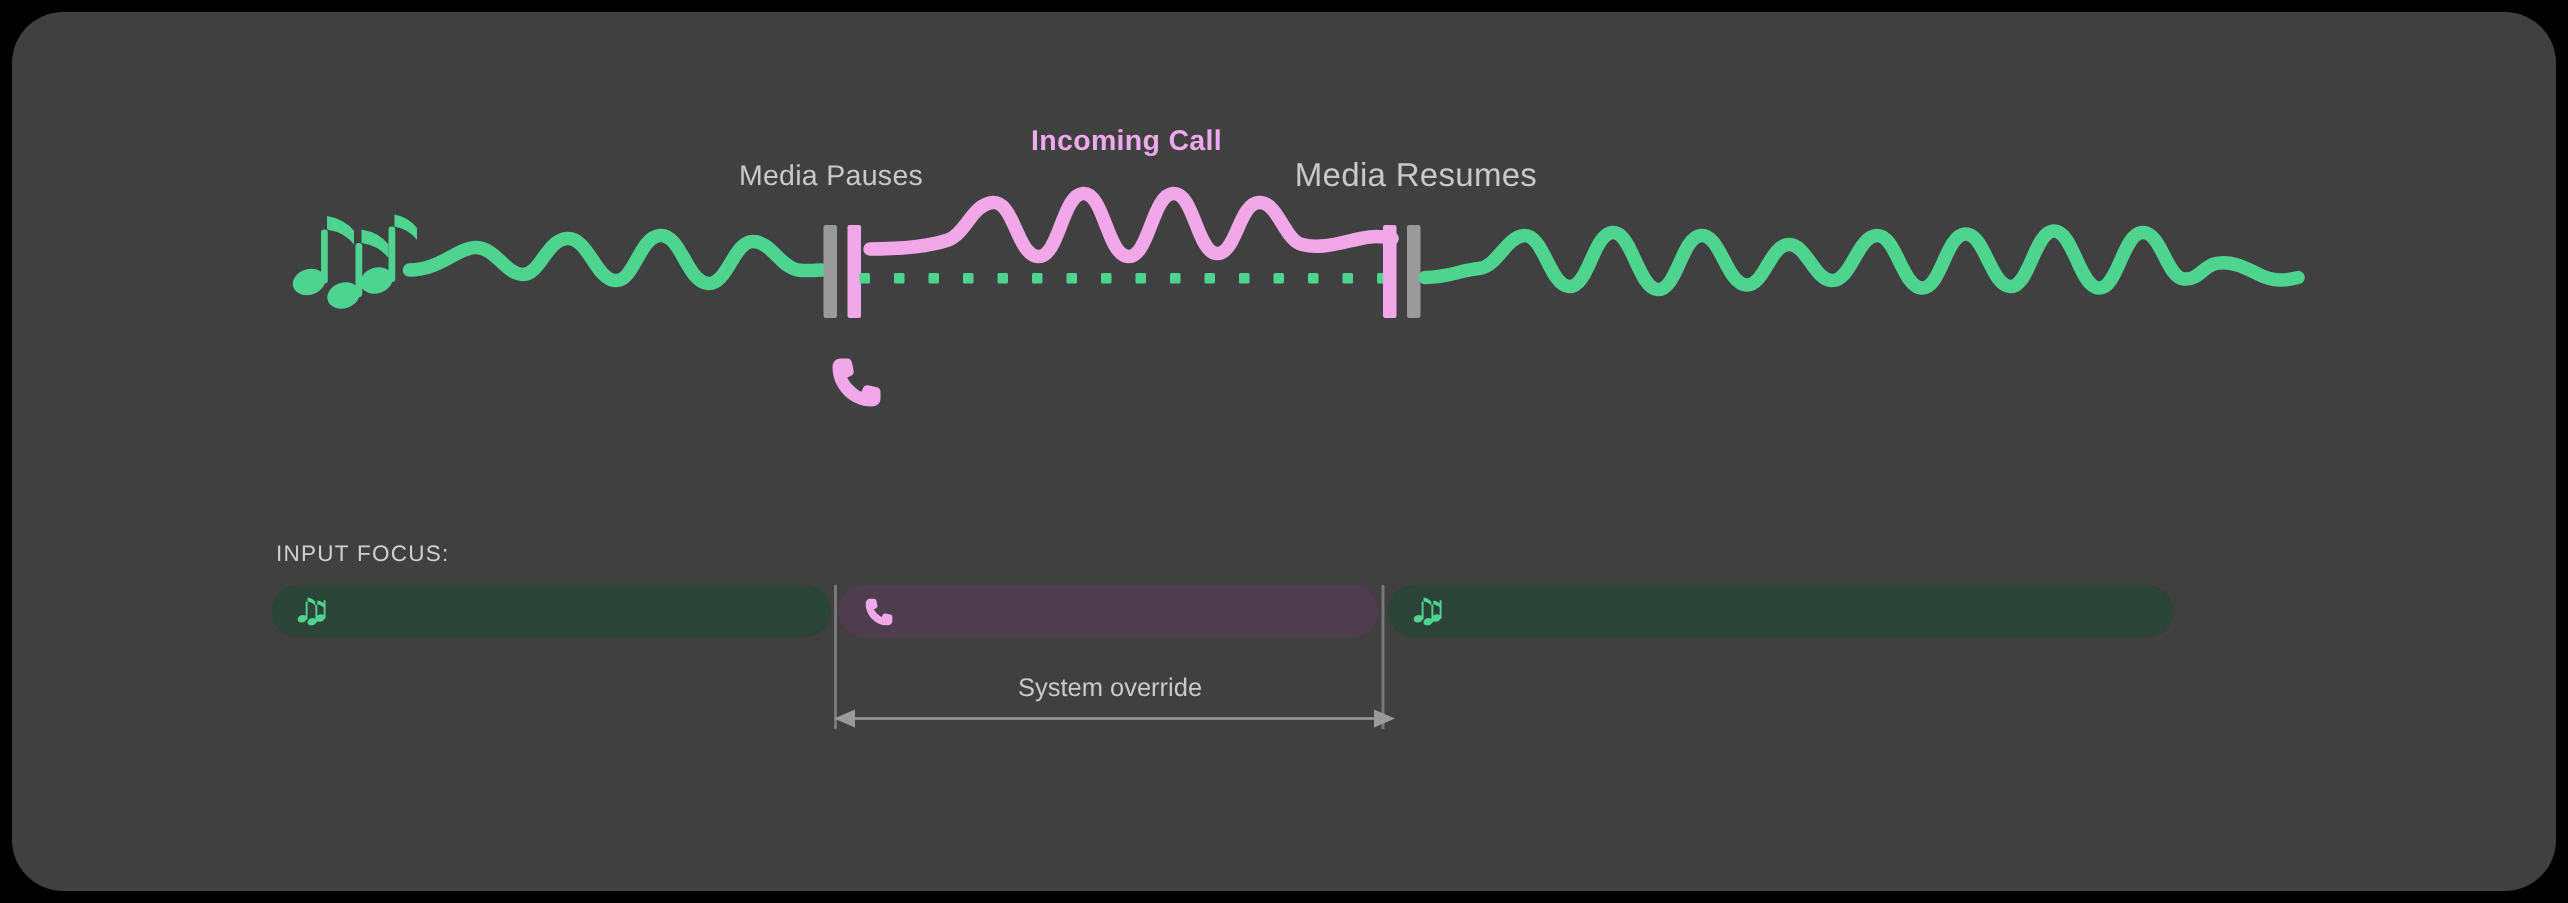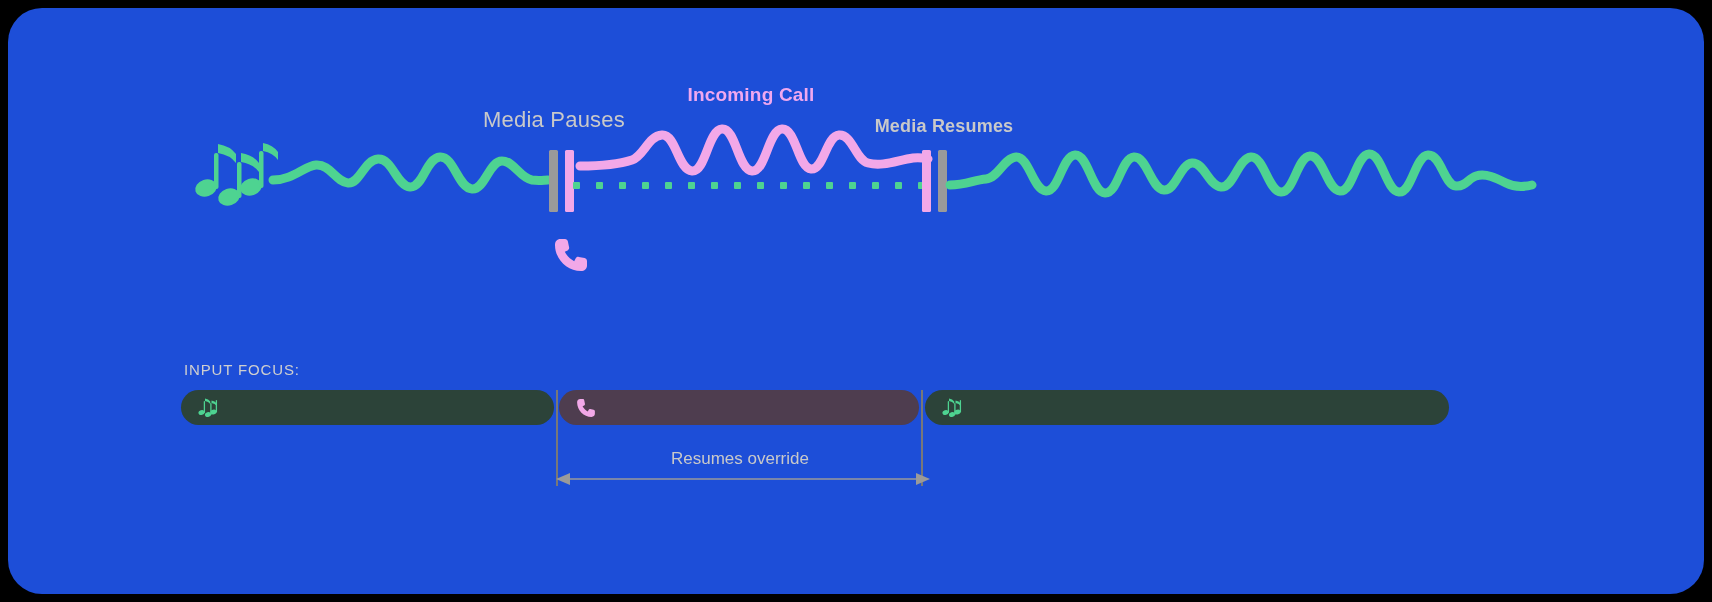--- a/index.html
+++ b/index.html
@@ -7,42 +7,42 @@
     width:1712px;height:602px;overflow:hidden;
     font-family:"Liberation Sans","DejaVu Sans",sans-serif;
   }
   #stage{
     position:relative;width:1712px;height:602px;
     background:#000;
   }
   .panel{
     position:absolute;left:8px;top:8px;
     width:1696px;height:586px;
-    background:#1d4ed8;
+    background:#404040;
     border-radius:34px;
     overflow:hidden;
   }
 
   
   .lbl{
     position:absolute;
     white-space:nowrap;
     letter-spacing:.2px;
   }
   .lbl-incoming{
     left:743px;top:76px;transform:translateX(-50%);
     color:#f0a8ef;font-size:19px;font-weight:700;
   }
   .lbl-pause{
     left:546px;top:99px;transform:translateX(-50%);
+    color:#c9c9c9;font-size:19px;font-weight:400;
+  }
+  .lbl-resume{
+    left:936px;top:96px;transform:translateX(-50%);
     color:#c9c9c9;font-size:22px;font-weight:400;
-  }
-  .lbl-resume{
-    left:936px;top:108px;transform:translateX(-50%);
-    color:#c9c9c9;font-size:18px;font-weight:700;
   }
 
   
   #waveSvg{position:absolute;left:0;top:0;width:1696px;height:586px;}
 
   
   .focus-title{
     position:absolute;left:176px;top:353px;
     color:#cfcfcf;font-size:15px;font-weight:400;letter-spacing:.85px;
   }
@@ -216,21 +216,21 @@
           <rect x="35.5" y="4" width="2.6" height="25" rx="1.3"></rect>
           <path d="M14 6 q7 1.2 10.5 6 l0 -5.2 q-3.5 -4.8 -10.5 -6 z"></path>
           <path d="M27 10 q7 1.2 10.5 6 l0 -5.2 q-3.5 -4.8 -10.5 -6 z"></path>
         </svg>
       </span>
     </div>
 
     <div class="vline vl-left"></div>
     <div class="vline vl-right"></div>
 
-    <div class="ovr-label">Resumes override</div>
+    <div class="ovr-label">System override</div>
 
     <svg id="arrowSvg" viewBox="0 0 390 32">
       <line x1="16" y1="16" x2="374" y2="16" stroke="#9a9a9a" stroke-width="1.6"></line>
       <polygon points="8,16 22,10 22,22" fill="#9a9a9a"></polygon>
       <polygon points="382,16 368,10 368,22" fill="#9a9a9a"></polygon>
     </svg>
 
   </div>
 </div>
 

